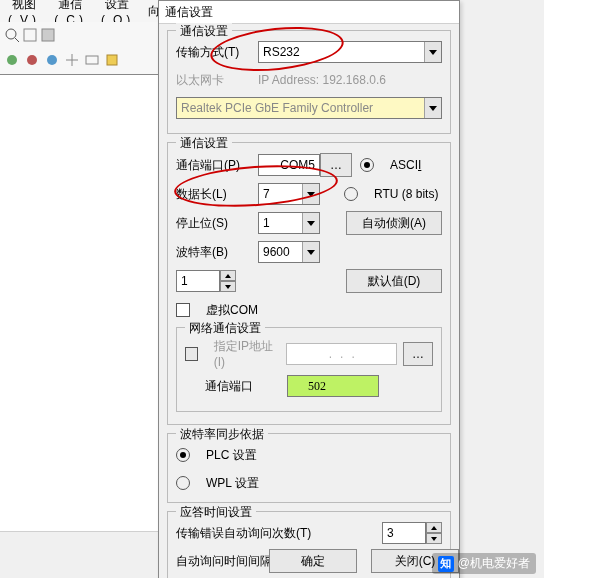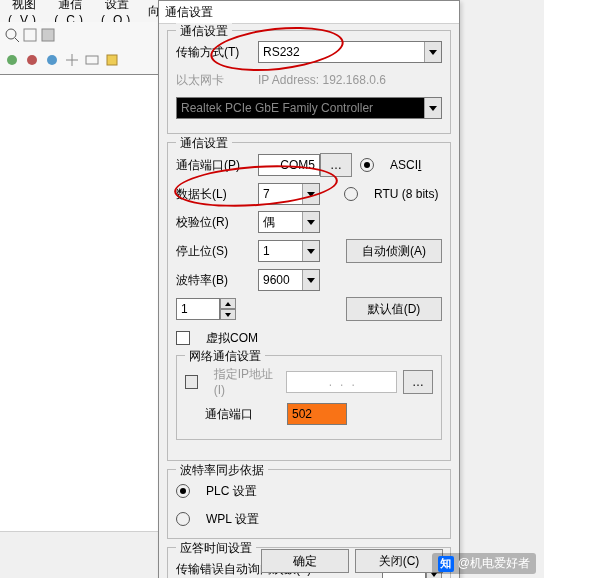--- a/index.html
+++ b/index.html
@@ -18,39 +18,39 @@
   .titlebar{height:22px;background:#fff;border-bottom:1px solid #d0d0d0;display:flex;align-items:center;padding-left:6px;font-size:12px;}
   .dlg-body{padding:6px 8px 0 8px;}
   .groupbox{border:1px solid #bbb;margin-bottom:8px;padding:10px 8px 8px 8px;position:relative;}
   .groupbox > .legend{position:absolute;top:-8px;left:8px;background:#f0f0f0;padding:0 4px;font-size:12px;}
   .row{display:flex;align-items:center;margin-bottom:6px;min-height:22px;}
   .label{width:82px;flex:0 0 auto;text-align:left;}
   .combo{display:flex;align-items:center;border:1px solid #7a7a7a;background:#fff;height:20px;}
   .combo .val{flex:1;padding:0 4px;overflow:hidden;white-space:nowrap;}
   .combo .arrow{width:16px;height:100%;background:#e4e4e4;border-left:1px solid #a0a0a0;display:flex;align-items:center;justify-content:center;}
   .combo .arrow::after{content:"";border-left:4px solid transparent;border-right:4px solid transparent;border-top:5px solid #000;}
-  .combo.disabled{background:#000000;color:#888;}
-  .input-box{border:1px solid #7a7a7a;background:#f97316;height:20px;padding:0 4px;display:flex;align-items:center;}
+  .combo.disabled{background:#fef9c3;color:#888;}
+  .input-box{border:1px solid #7a7a7a;background:#bef264;height:20px;padding:0 20px;display:flex;align-items:center;font-family:Liberation Serif, serif;}
   .btn{border:1px solid #888;background:#e8e8e8;height:22px;padding:0 8px;display:flex;align-items:center;justify-content:center;cursor:default;}
   .btn.sm{padding:0 4px;width:22px;}
   .radio,.checkbox{display:flex;align-items:center;gap:16px;}
   .radio .dot{width:12px;height:12px;border:1px solid #555;border-radius:50%;display:flex;align-items:center;justify-content:center;}
   .radio.checked .dot::after{content:"";width:6px;height:6px;border-radius:50%;background:#000;}
   .checkbox .box{width:12px;height:12px;border:1px solid #555;background:#fff;}
   .checkbox.disabled{color:#999;}
   .checkbox.disabled .box{background:#e8e8e8;}
   .ip-box{border:1px solid #bbb;background:#fff;height:20px;width:120px;display:flex;align-items:center;justify-content:center;color:#aaa;}
   .ip-box .dot{padding:0 4px;}
   .spinner{display:flex;}
   .spinner .ibox{border:1px solid #7a7a7a;background:#fff;width:34px;height:20px;display:flex;align-items:center;padding:0 4px;}
   .spinner .arrows{width:16px;height:22px;display:flex;flex-direction:column;}
   .spinner .arrows div{flex:1;border:1px solid #888;background:#e4e4e4;display:flex;align-items:center;justify-content:center;}
   .spinner .arrows .up::after{content:"";border-left:3px solid transparent;border-right:3px solid transparent;border-bottom:4px solid #000;}
   .spinner .arrows .dn::after{content:"";border-left:3px solid transparent;border-right:3px solid transparent;border-top:4px solid #000;}
-  .dlg-buttons{position:absolute;bottom:6px;right:16px;display:flex;gap:6px;margin-top:16px;}
+  .dlg-buttons{position:absolute;bottom:6px;right:0;display:flex;gap:14px;margin-top:16px;}
   
   .red-oval{position:absolute;border:2px solid #c00;border-radius:50%;pointer-events:none;}
   
   .watermark{position:absolute;right:8px;bottom:4px;color:#fff;background:rgba(0,0,0,0.25);padding:2px 6px;border-radius:3px;font-size:12px;display:flex;align-items:center;gap:4px;}
   .zhihu{background:#06f;color:#fff;width:16px;height:16px;display:flex;align-items:center;justify-content:center;font-weight:bold;font-size:11px;border-radius:2px;}
   .ul{text-decoration:underline;}
 </style>
 </head>
 <body>
 
@@ -142,27 +142,20 @@
             <div class="val">7</div>
               <div class="arrow"></div>
           </div>
           <div style="width:24px"></div>
           <div class="radio">
               <span class="dot"></span>
               <span>RTU (8 bits)</span>
             </div>
         </div>
         <div class="row">
-          <div class="label">校验位(R)</div>
-          <div class="combo" style="width:60px">
-            <div class="val">偶</div>
-              <div class="arrow"></div>
-          </div>
-        </div>
-        <div class="row">
           <div class="label">停止位(S)</div>
           <div class="combo" style="width:60px">
             <div class="val">1</div>
               <div class="arrow"></div>
           </div>
           <div style="flex:1"></div>
           <div class="btn" style="width:78px">自动侦测(A)</div>
         </div>
         <div class="row">
           <div class="label">波特率(B)</div>
@@ -182,21 +175,21 @@
           <div style="flex:1"></div>
           <div class="btn" style="width:78px">默认值(D)</div>
         </div>
         <div class="row">
           <div class="checkbox">
               <span class="box"></span>
               <span>虚拟COM</span>
             </div>
         </div>
 
-        <div class="groupbox" style="margin-bottom:12px">
+        <div class="groupbox" style="margin-bottom:4px">
           <div class="legend">网络通信设置</div>
           <div class="row">
             <div class="checkbox disabled">
                 <span class="box"></span>
                 <span>指定IP地址(I)</span>
               </div>
             <div style="width:10px"></div>
             <div class="ip-box">
                 <span class="dot">.</span>
                 <span class="dot">.</span>

